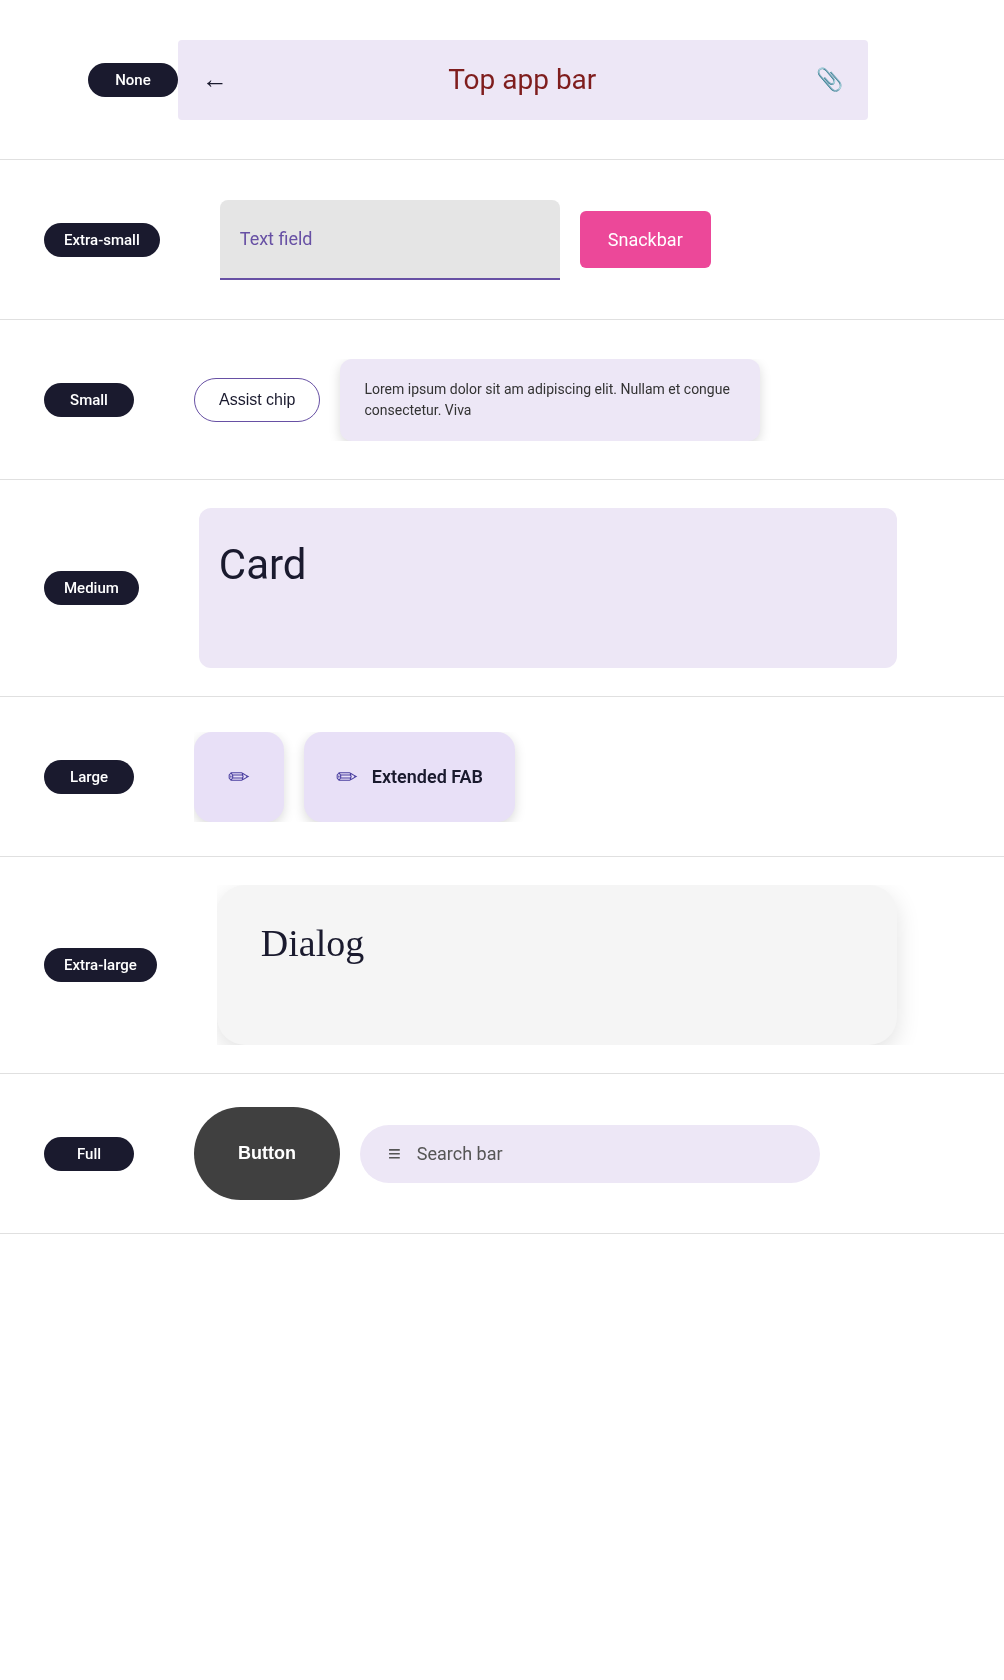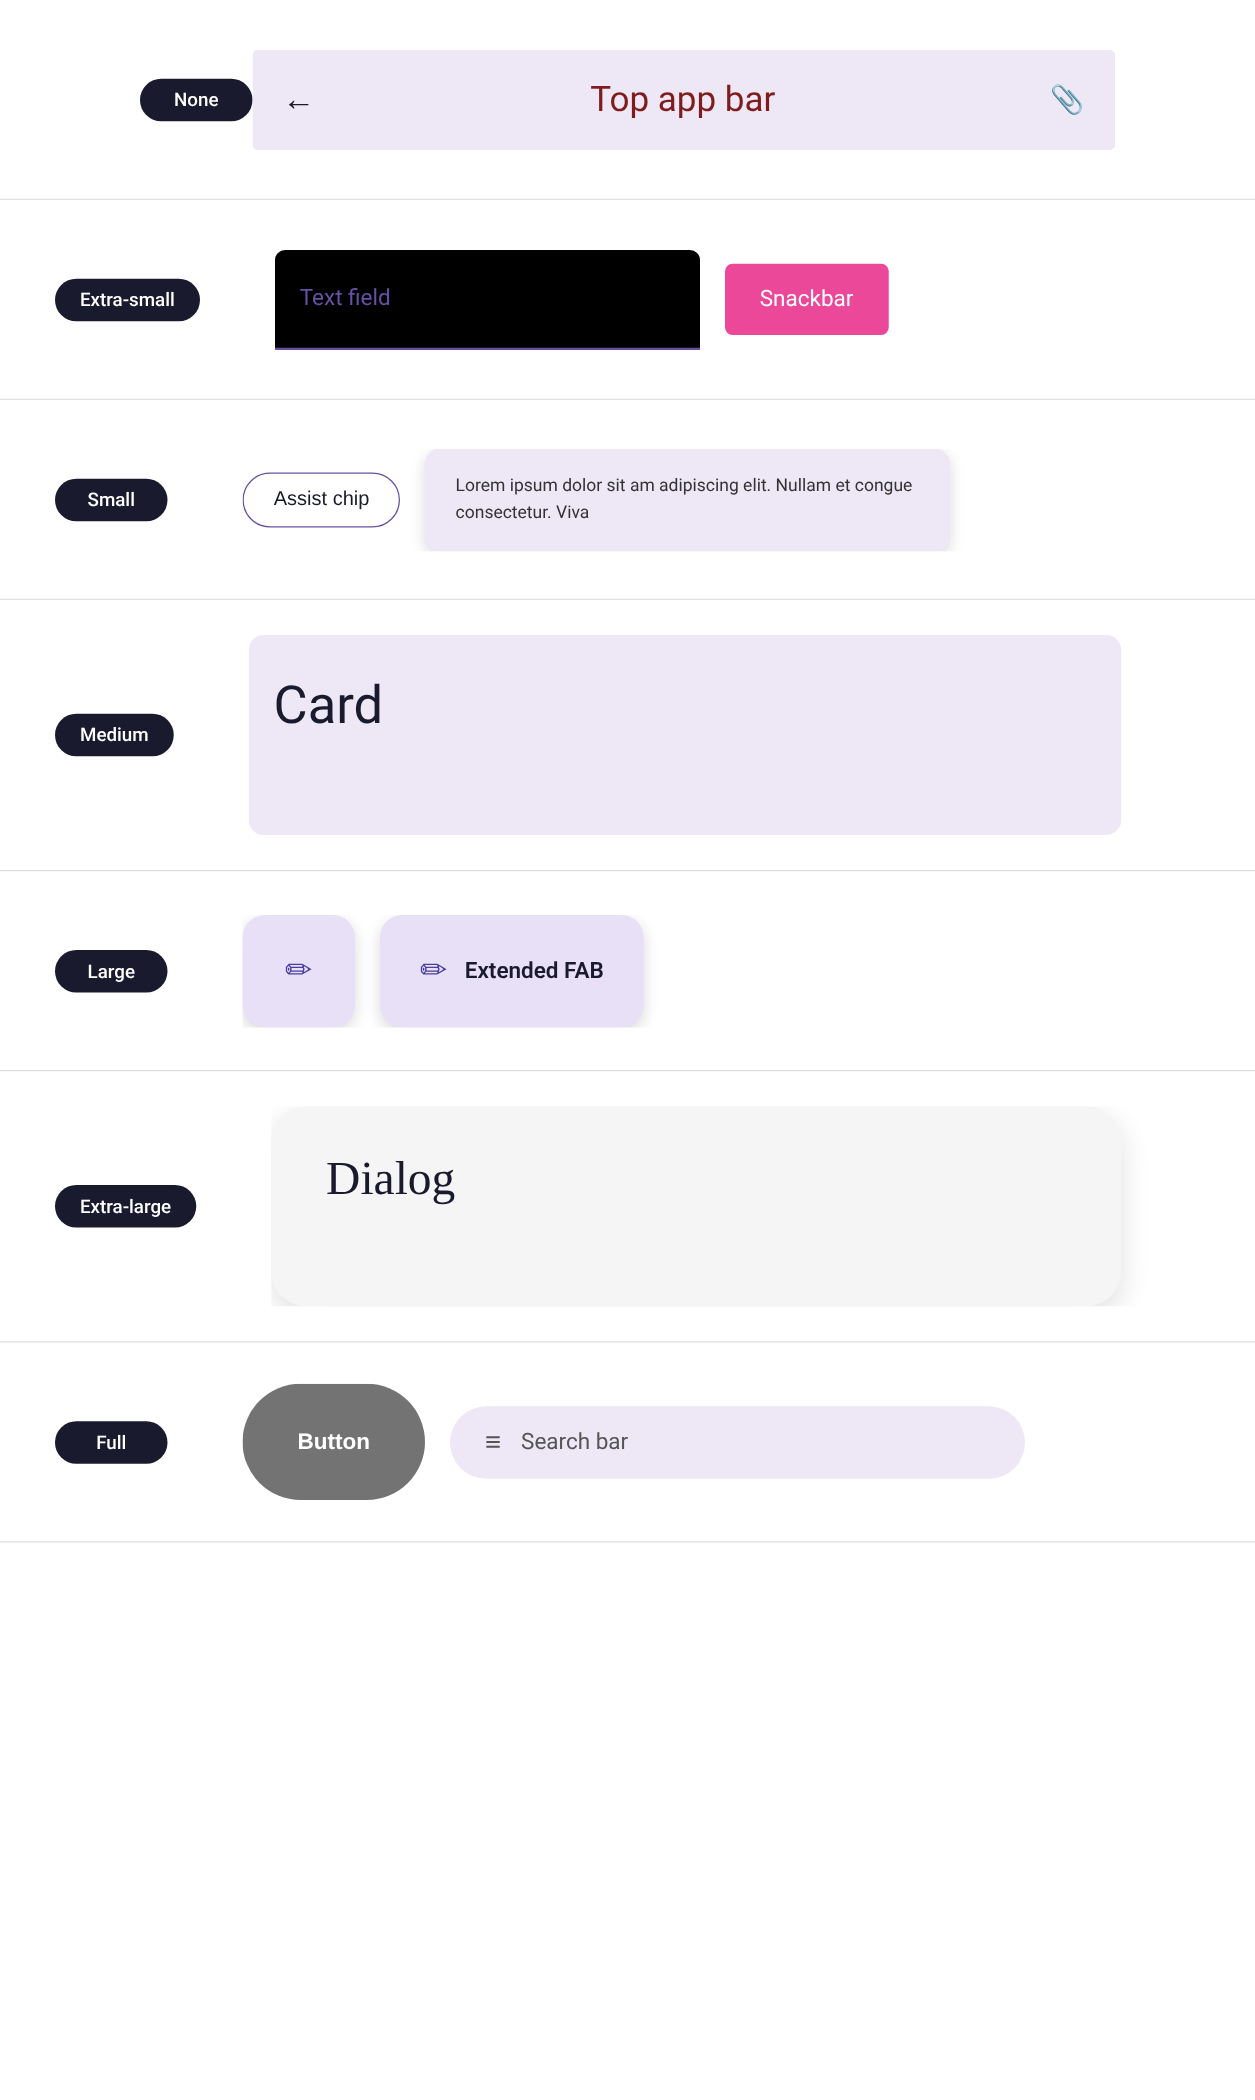--- a/index.html
+++ b/index.html
@@ -73,21 +73,21 @@
       cursor: pointer;
     }
 
     .top-app-bar-attach {
       font-size: 22px;
       color: #1a1a2e;
     }
 
     
     .text-field-container {
-      background: #000000;
+      background: #e5e5e5;
       border-radius: 8px 8px 0 0;
       border-bottom: 2px solid #6750a4;
       padding: 16px 20px;
       width: 340px;
       height: 80px;
       display: flex;
       align-items: center;
     }
 
     .text-field-label {
@@ -204,21 +204,21 @@
 
     .dialog-title {
       font-size: 38px;
       font-weight: 400;
       color: #1a1a2e;
       font-family: Liberation Serif, serif;
     }
 
     
     .button-filled {
-      background: #737373;
+      background: #404040;
       color: #ffffff;
       border-radius: 50px;
       padding: 36px 44px;
       font-size: 18px;
       font-weight: 600;
       cursor: pointer;
       border: none;
       white-space: nowrap;
     }
 
@@ -236,21 +236,21 @@
       font-size: 22px;
       color: #555;
     }
 
     .search-bar-label {
       font-size: 18px;
       color: #555;
     }
 
     .row-none {
-      padding-left: 68px;
+      padding-left: 44px;
     }
   </style>
 </head>
 <body>
 
 <div class="row row-none">
   <span class="size-label">None</span>
   <div class="content-area">
     <div class="top-app-bar">
       <span class="top-app-bar-back">←</span>

